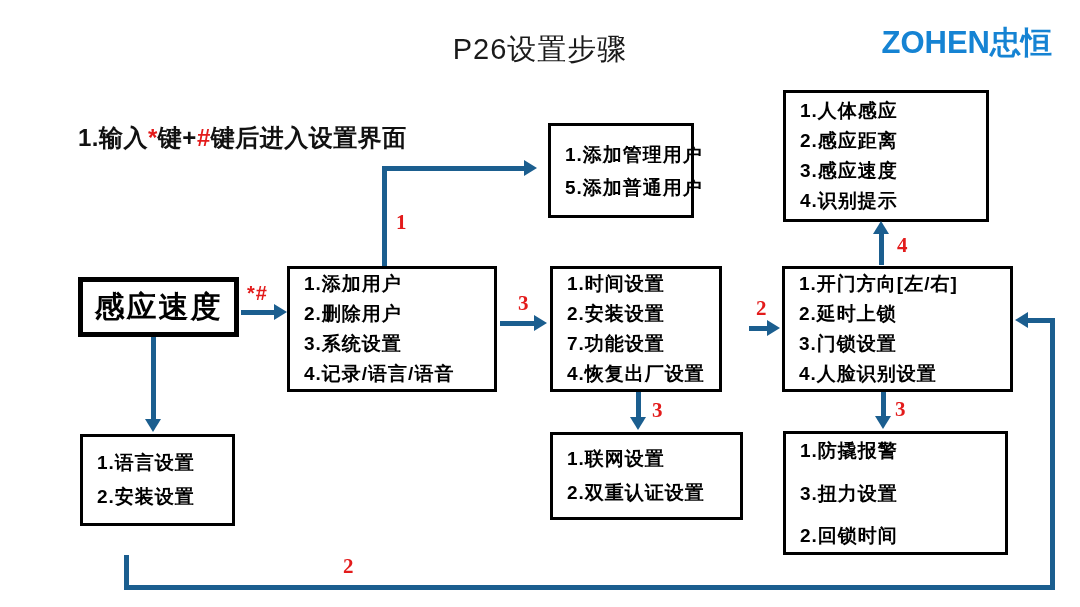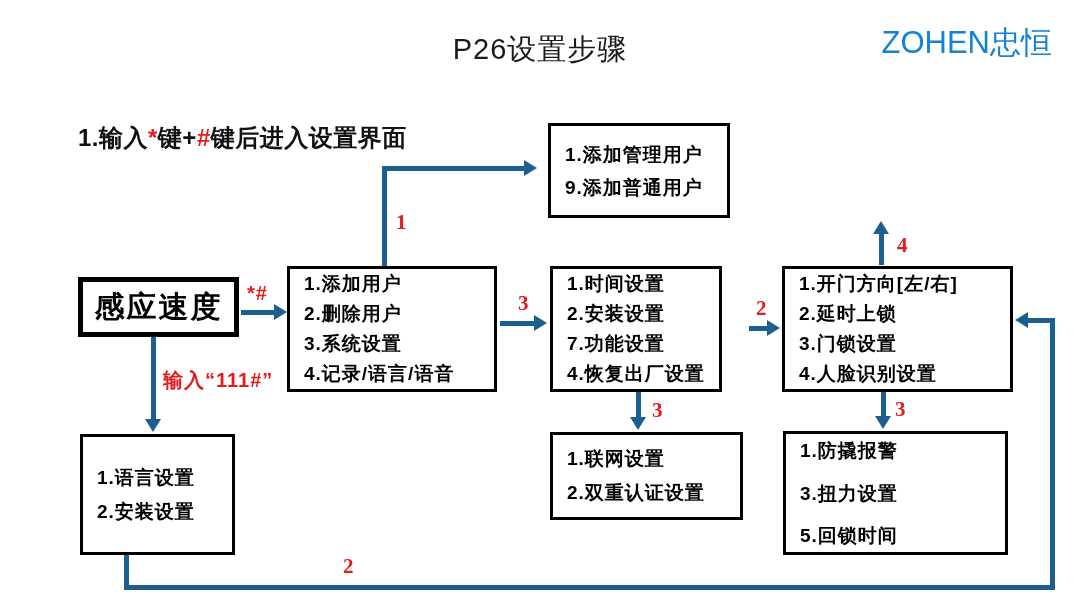--- a/index.html
+++ b/index.html
@@ -5,21 +5,21 @@
   html,body{margin:0;padding:0;background:#fff;}
   #canvas{
     position:relative;width:1080px;height:607px;background:#ffffff;
     font-family:"Liberation Sans",sans-serif;overflow:hidden;
   }
   .title{
     position:absolute;top:30px;left:0;width:100%;text-align:center;
     font-size:29px;color:#1a1a1a;letter-spacing:1px;
   }
   .logo{
-    position:absolute;top:22px;right:28px;font-weight:normal;
+    position:absolute;top:22px;right:28px;font-weight:bold;
     font-size:31px;color:var(--logo-blue);letter-spacing:0;
     white-space:nowrap;
   }
   .instruction{
     position:absolute;left:78px;top:122px;font-size:24px;font-weight:600;
     color:#111;white-space:nowrap;letter-spacing:0.5px;
   }
   .instruction .red{color:var(--label-red);}
   .node{
     position:absolute;background:#fff;border:3px solid #000;
@@ -29,30 +29,30 @@
   .node .line{
     font-weight:bold;font-size:19px;color:#000;line-height:30px;
     letter-spacing:1px;white-space:nowrap;
   }
   .node-initial{
     left:78px;top:277px;width:161px;height:60px;border-width:5px;
     align-items:center;padding-left:0;justify-content:center;
   }
   .node-initial .line{font-size:30px;line-height:30px;letter-spacing:2px;}
   .node-main{left:287px;top:266px;width:210px;height:126px;}
-  .node-adduser{left:548px;top:123px;width:182px;height:95px;}
+  .node-adduser{left:548px;top:123px;width:146px;height:95px;}
   .node-adduser .line{line-height:33px;}
   .node-system{left:550px;top:266px;width:172px;height:126px;}
   .node-door{left:782px;top:266px;width:231px;height:126px;}
   .node-sensor{left:783px;top:90px;width:206px;height:132px;}
   .node-network{left:550px;top:432px;width:193px;height:88px;}
   .node-network .line{line-height:34px;}
   .node-alarm{left:783px;top:431px;width:225px;height:124px;justify-content:space-between;}
   .node-alarm .line{line-height:33px;}
-  .node-language{left:80px;top:434px;width:155px;height:121px;}
+  .node-language{left:80px;top:434px;width:155px;height:92px;}
   .node-language .line{line-height:34px;}
   .h-line{position:absolute;height:5px;background:var(--connector);}
   .v-line{position:absolute;width:5px;background:var(--connector);}
   .arr{position:absolute;width:0;height:0;}
   .arr-right{border-top:8px solid transparent;border-bottom:8px solid transparent;border-left:13px solid var(--connector);}
   .arr-left{border-top:8px solid transparent;border-bottom:8px solid transparent;border-right:13px solid var(--connector);}
   .arr-up{border-left:8px solid transparent;border-right:8px solid transparent;border-bottom:13px solid var(--connector);}
   .arr-down{border-left:8px solid transparent;border-right:8px solid transparent;border-top:13px solid var(--connector);}
   .edge-label{
     position:absolute;color:var(--label-red);font-weight:bold;
@@ -78,61 +78,66 @@
 
   <div class="node node-main">
     <div class="line">1.添加用户</div>
     <div class="line">2.删除用户</div>
     <div class="line">3.系统设置</div>
     <div class="line">4.记录/语言/语音</div>
   </div>
 
   <div class="node node-adduser">
     <div class="line">1.添加管理用户</div>
-    <div class="line">9.添加普通用户</div>
+    <div class="line">5.添加普通用户</div>
   </div>
 
   <div class="node node-system">
     <div class="line">1.时间设置</div>
     <div class="line">2.安装设置</div>
     <div class="line">7.功能设置</div>
     <div class="line">4.恢复出厂设置</div>
   </div>
 
   <div class="node node-door">
     <div class="line">1.开门方向[左/右]</div>
     <div class="line">2.延时上锁</div>
     <div class="line">3.门锁设置</div>
     <div class="line">4.人脸识别设置</div>
   </div>
 
+  <div class="node node-sensor">
+    <div class="line">1.人体感应</div>
+    <div class="line">2.感应距离</div>
+    <div class="line">3.感应速度</div>
+    <div class="line">4.识别提示</div>
+  </div>
 
   <div class="node node-network">
     <div class="line">1.联网设置</div>
     <div class="line">2.双重认证设置</div>
   </div>
 
   <div class="node node-alarm">
     <div class="line">1.防撬报警</div>
     <div class="line">3.扭力设置</div>
-    <div class="line">5.回锁时间</div>
+    <div class="line">2.回锁时间</div>
   </div>
 
   <div class="node node-language">
     <div class="line">1.语言设置</div>
     <div class="line">2.安装设置</div>
   </div>
 
   <div class="h-line" style="left:241px;top:310px;width:36px;"></div>
   <div class="arr arr-right" style="left:274px;top:304px;"></div>
   <div class="edge-label cjk" style="left:247px;top:282px;">*#</div>
 
   <div class="v-line" style="left:151px;top:337px;height:85px;"></div>
   <div class="arr arr-down" style="left:145px;top:419px;"></div>
-  <div class="edge-label cjk" style="left:163px;top:367px;">输入“111#”</div>
 
   <div class="v-line" style="left:382px;top:166px;height:100px;"></div>
   <div class="h-line" style="left:382px;top:166px;width:145px;"></div>
   <div class="arr arr-right" style="left:524px;top:160px;"></div>
   <div class="edge-label" style="left:396px;top:210px;">1</div>
 
   <div class="h-line" style="left:500px;top:321px;width:36px;"></div>
   <div class="arr arr-right" style="left:534px;top:315px;"></div>
   <div class="edge-label" style="left:518px;top:291px;">3</div>
 

